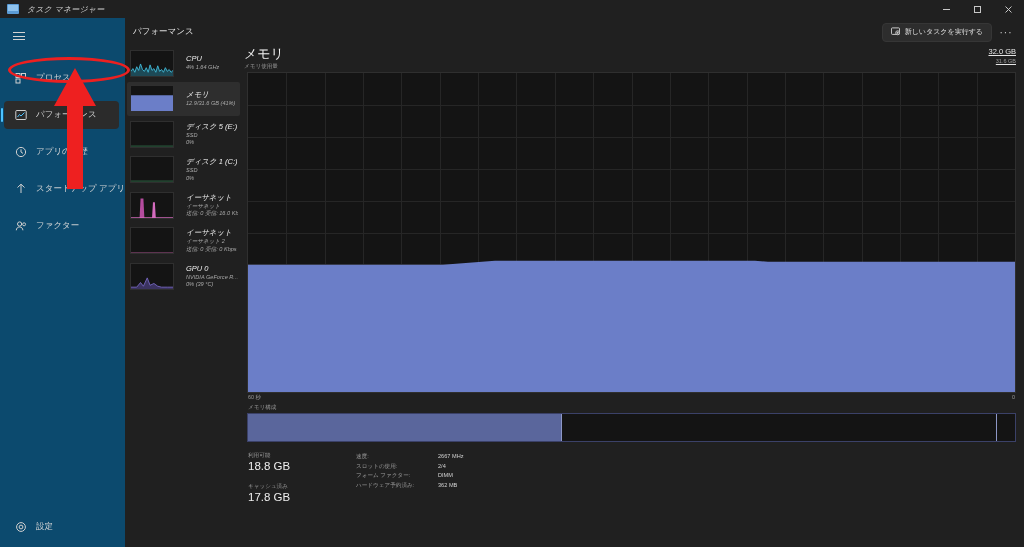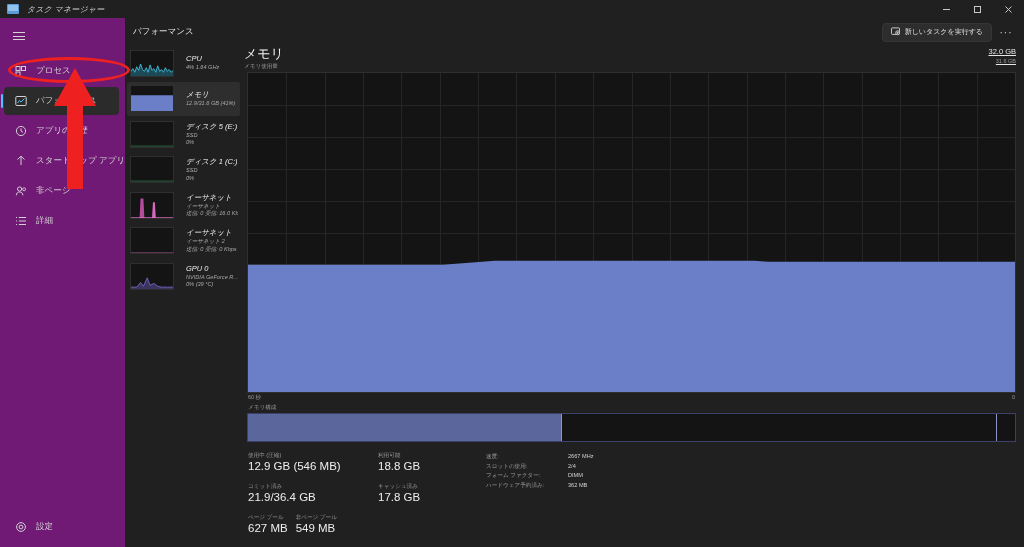--- a/index.html
+++ b/index.html
@@ -30,22 +30,22 @@
   .tb-btn {
     width: 31px; height: 18px; display: flex; align-items: center; justify-content: center;
     font-size: 9px; color: #c8c8c8;
   }
 
   
   .body { flex: 1; display: flex; min-height: 0; }
 
   
   .nav {
-    width: 125px; background: #701a75; flex: 0 0 125px;
-    display: flex; flex-direction: column; padding-top: 4px; position: relative;
+    width: 125px; background: #0c4a6e; flex: 0 0 125px;
+    display: flex; flex-direction: column; padding-top: 4px; position: relative; gap: 7px;
   }
   .hamburger {
     width: 30px; height: 28px; display: flex; align-items: center; justify-content: center;
     margin-left: 4px; margin-bottom: 6px; border-radius: 4px;
   }
   .ham-lines { width: 12px; }
   .ham-lines i { display: block; height: 1px; background: #d4d4d4; margin: 2.5px 0; }
   .nav-item {
     height: 28px; display: flex; align-items: center; gap: 9px;
     padding-left: 11px; margin: 1px 6px 1px 4px; border-radius: 4px;
@@ -237,38 +237,23 @@
       </div>
 
       <div class="nav-item">
         <span class="nav-ico">
           <svg viewBox="0 0 12 12">
               <circle cx="4.6" cy="4" r="2.1" fill="none" stroke="#d0d0d0" stroke-width="1"></circle>
               <path d="M1.3 10.3 c0-2.1 1.5-3.3 3.3-3.3 s3.3 1.2 3.3 3.3" fill="none" stroke="#d0d0d0" stroke-width="1"></path>
               <circle cx="9.1" cy="4.3" r="1.5" fill="none" stroke="#d0d0d0" stroke-width="0.9"></circle>
             </svg>
         </span>
-        <span>非ページ</span>
-      </div>
-
-      <div class="nav-item">
-        <span class="nav-ico">
-          <svg viewBox="0 0 12 12">
-              <g stroke="#d0d0d0" stroke-width="1">
-                <line x1="1" y1="2.5" x2="2" y2="2.5"></line>
-                <line x1="3.8" y1="2.5" x2="11" y2="2.5"></line>
-                <line x1="1" y1="6" x2="2" y2="6"></line>
-                <line x1="3.8" y1="6" x2="11" y2="6"></line>
-                <line x1="1" y1="9.5" x2="2" y2="9.5"></line>
-                <line x1="3.8" y1="9.5" x2="11" y2="9.5"></line>
-              </g>
-            </svg>
-        </span>
-        <span>詳細</span>
-      </div>
+        <span>ファクター</span>
+      </div>
+
 
 
       <div class="nav-spacer"></div>
 
       <div class="nav-settings">
         <span class="nav-ico">
           <svg viewBox="0 0 12 12">
               <circle cx="6" cy="6" r="1.9" fill="none" stroke="#d0d0d0" stroke-width="1"></circle>
               <circle cx="6" cy="6" r="4.4" fill="none" stroke="#d0d0d0" stroke-width="1"></circle>
             </svg>
@@ -450,40 +435,20 @@
 
           <div class="comp-label">メモリ構成</div>
           <div class="comp-bar">
             <div class="comp-inuse" id="comp-inuse" style="width: 41%;"></div>
             <div class="comp-mid"></div>
             <div class="comp-tail" id="comp-tail" style="width: 2.5%;"></div>
           </div>
 
           <div class="stats">
 
-            <div class="stats-left">
-              <div class="stat">
-                <div class="stat-label">使用中 (圧縮)</div>
-                <div class="stat-value">12.9 GB (546 MB)</div>
-              </div>
-              <div class="stat">
-                <div class="stat-label">コミット済み</div>
-                <div class="stat-value">21.9/36.4 GB</div>
-              </div>
-              <div class="two-up">
-                <div class="stat">
-                  <div class="stat-label">ページ プール</div>
-                  <div class="stat-value">627 MB</div>
-                </div>
-                <div class="stat">
-                  <div class="stat-label">非ページ プール</div>
-                  <div class="stat-value">549 MB</div>
-                </div>
-              </div>
-            </div>
 
             <div class="stats-mid">
               <div class="stat">
                 <div class="stat-label">利用可能</div>
                 <div class="stat-value">18.8 GB</div>
               </div>
               <div class="stat">
                 <div class="stat-label">キャッシュ済み</div>
                 <div class="stat-value">17.8 GB</div>
               </div>

